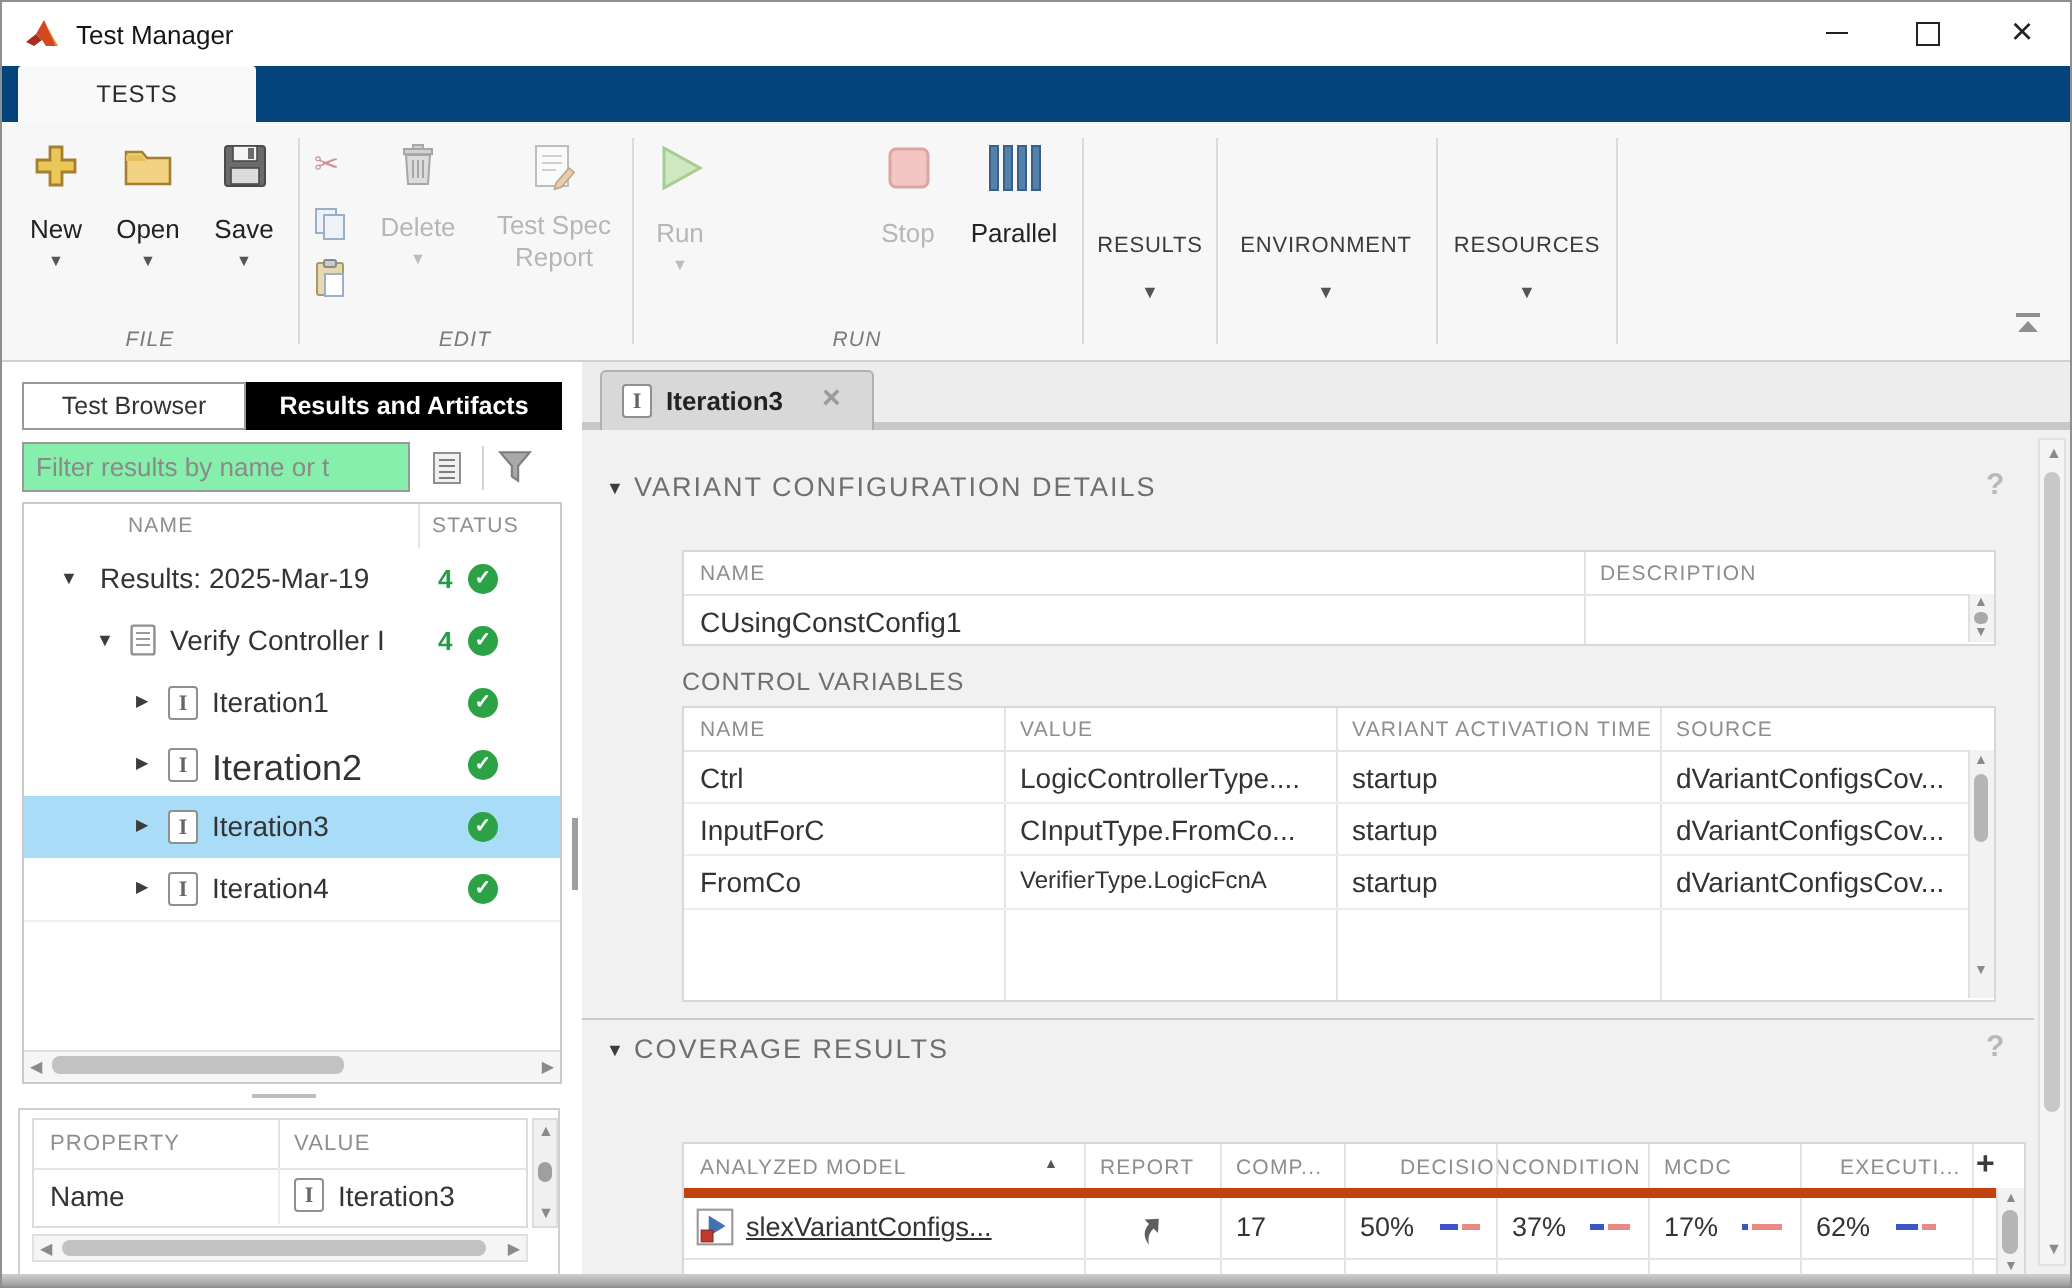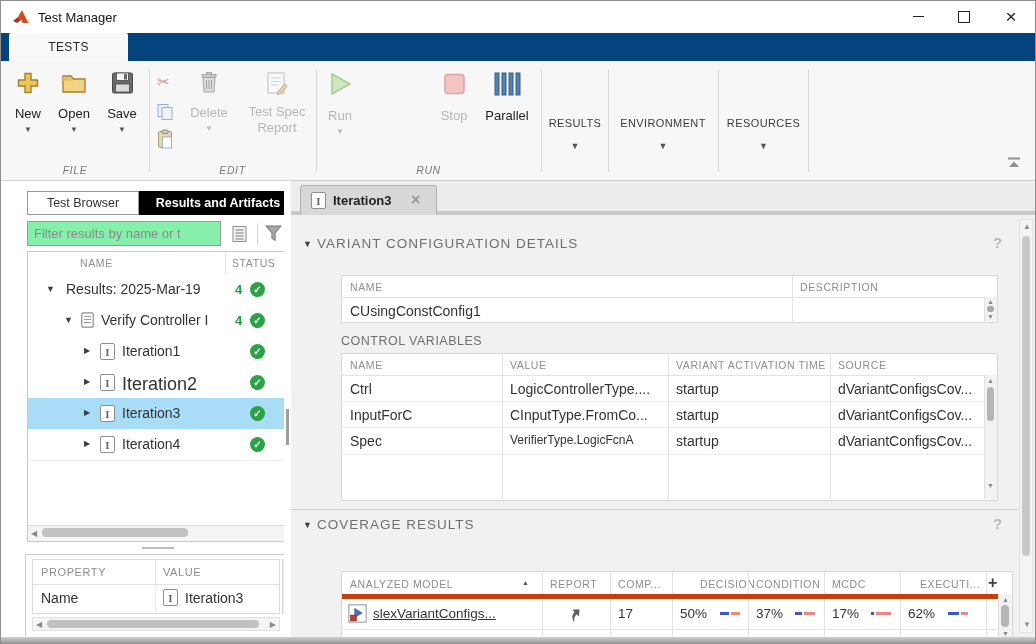--- a/index.html
+++ b/index.html
@@ -197,21 +197,21 @@
     <div class="grouplabel" style="left:315px;width:225px;">RUN</div>
 
     <span class="abs" style="left:1006px;top:94px;">
       <svg width="14" height="12" viewBox="0 0 14 12">
           <rect x="1" y="0.5" width="12" height="2" fill="#8f8f8f"></rect>
           <polygon points="2,10 12,10 7,4.5" fill="#8f8f8f"></polygon>
         </svg>
     </span>
   </div>
 
-  <div class="abs" style="left:16px;top:180px;width:304px;bottom:6px;background:#fff;border-right:1px solid #c9c9c9;box-sizing:border-box;">
+  <div class="abs" style="left:0;top:180px;width:304px;bottom:6px;background:#fff;border-right:1px solid #c9c9c9;box-sizing:border-box;">
 
     <div class="abs flexc" style="left:10px;top:10px;width:112px;height:24px;background:#fff;border:1px solid #9a9a9a;box-sizing:border-box;font-size:12.5px;color:#333;">Test Browser</div>
     <div class="abs flexc" style="left:122px;top:10px;width:158px;height:24px;background:#000;color:#fff;font-size:12.5px;font-weight:bold;">Results and Artifacts</div>
 
     <input class="filter abs" type="text" style="left: 10px; top: 40px; width: 194px; height: 25px;" placeholder="Filter results by name or t">
     <span class="abs" style="left:214px;top:44px;">
       <svg width="18" height="18" viewBox="0 0 18 18">
           <rect x="2" y="1.5" width="13" height="15" fill="#f0f0f0" stroke="#8f8f8f"></rect>
           <path d="M4.5 5h8M4.5 8h8M4.5 11h8M4.5 14h8" stroke="#7d7d7d" fill="none"></path>
         </svg>
@@ -391,21 +391,21 @@
           <span class="celltxt abs" style="left:334px;top:5px;font-size:14px;">startup</span>
           <span class="celltxt abs" style="left:496px;top:5px;font-size:14px;">dVariantConfigsCov...</span>
         </div>
         <div class="abs" style="left:0;right:13px;top:47px;height:26px;border-top:1px solid #ececec;">
           <span class="celltxt abs" style="left:8px;top:5px;font-size:14px;">InputForC</span>
           <span class="celltxt abs" style="left:168px;top:5px;font-size:14px;">CInputType.FromCo...</span>
           <span class="celltxt abs" style="left:334px;top:5px;font-size:14px;">startup</span>
           <span class="celltxt abs" style="left:496px;top:5px;font-size:14px;">dVariantConfigsCov...</span>
         </div>
         <div class="abs" style="left:0;right:13px;top:73px;height:26px;border-top:1px solid #ececec;border-bottom:1px solid #ececec;">
-          <span class="celltxt abs" style="left:8px;top:5px;font-size:14px;">Spec</span>
+          <span class="celltxt abs" style="left:8px;top:5px;font-size:14px;">FromCo</span>
           <span class="celltxt abs" style="left:168px;top:5px;font-size:12px;">VerifierType.LogicFcnA</span>
           <span class="celltxt abs" style="left:334px;top:5px;font-size:14px;">startup</span>
           <span class="celltxt abs" style="left:496px;top:5px;font-size:14px;">dVariantConfigsCov...</span>
         </div>
         <div class="abs" style="right:0;top:21px;bottom:1px;width:12px;border-left:1px solid #e0e0e0;background:#f2f2f2;">
           <span class="sarr abs" style="left:2px;top:2px;font-size:7px;">▲</span>
           <span class="thumb abs" style="left:2px;top:12px;width:7px;height:34px;background:#b5b5b5;"></span>
           <span class="sarr abs" style="left:2px;bottom:10px;font-size:7px;">▼</span>
         </div>
       </div>

